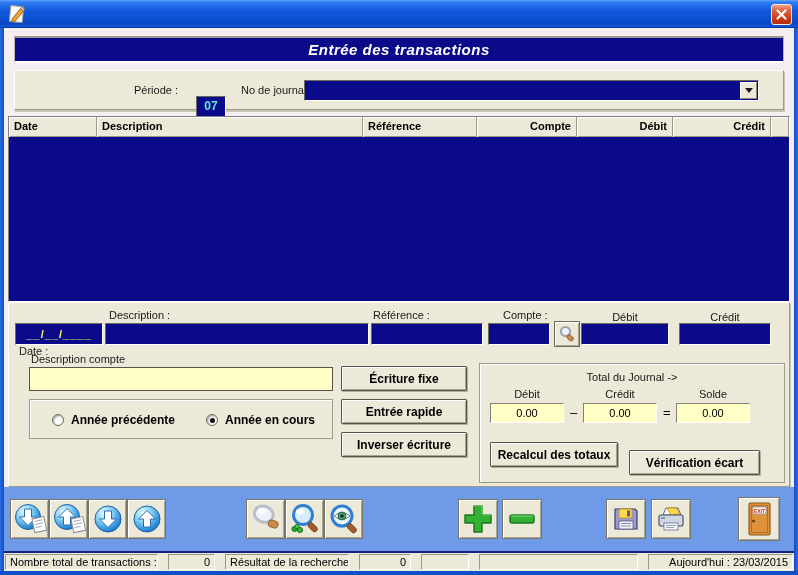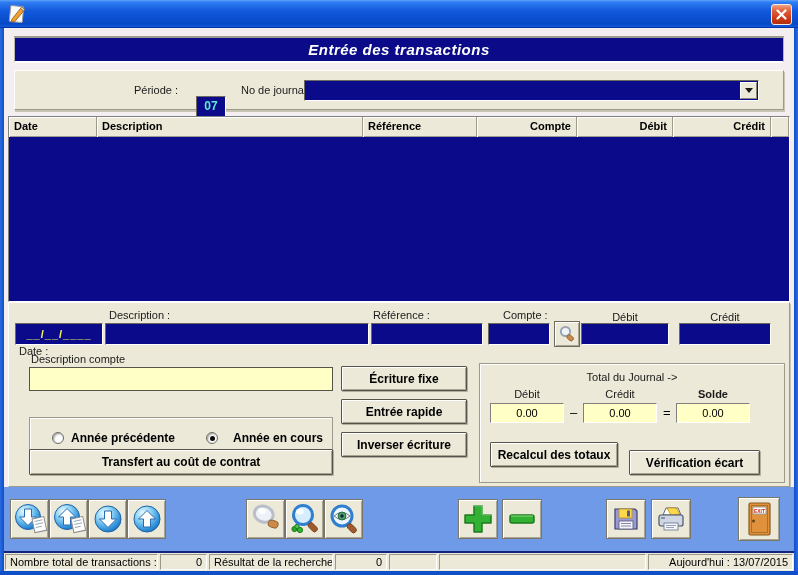--- a/index.html
+++ b/index.html
@@ -79,21 +79,21 @@
   .op { position:absolute; font-size:13px; color:#000; }
 
   
   .toolbar-bg { position:absolute; left:4px; top:487px; width:790px; height:64px; background:#6e9ae8; }
   .sep-line { position:absolute; left:4px; top:551px; width:790px; height:2px; background:#12247e; }
   .tbtn { position:absolute; background:#ece9d8; border:1px solid #7a766a;
     box-shadow:inset 1px 1px 0 #fff, inset -1px -1px 0 #a9a593; display:flex; align-items:center; justify-content:center; cursor:pointer; }
 
   
   .statusbar { position:absolute; left:4px; top:553px; width:790px; height:18px; background:#ece9d8;
-    display:flex; align-items:stretch; padding:1px; gap:2px; }
+    display:flex; align-items:stretch; padding:1px; gap:10px; }
   .seg { border:1px solid; border-color:#9a988a #ffffff #ffffff #9a988a; font-size:11px; color:#000;
     padding:1px 4px 0 4px; white-space:nowrap; overflow:hidden; }
   .seg.num { text-align:right; }
   .seg.right { text-align:right; }
   .seg.grow { flex:1; }
 </style>
 </head>
 <body>
 
 <svg width="0" height="0" style="position:absolute">
@@ -174,42 +174,41 @@
         <circle cx="7.5" cy="6.5" r="4.6" fill="#eef4fb" stroke="#9aa4b2" stroke-width="2"></circle>
         <rect x="9.5" y="9.5" width="7" height="4.4" rx="2" fill="#c98a4b" stroke="#8a5a24" stroke-width="0.8" transform="rotate(38 11 11)"></rect>
       </svg>
     </div>
     <div class="field navy" style="left:572px; top:20px; width:88px;"></div>
     <div class="field navy" style="left:670px; top:20px; width:92px;"></div>
 
     <span class="lbl" style="left:22px; top:50px;">Description compte</span>
     <div class="yellow-input" style="left:20px; top:64px; width:304px; height:24px; font-size:11px; line-height:22px; padding:0 4px;"></div>
 
-    <div class="groupbox" style="left:20px; top:96px; width:304px; height:40px;margin-top:18px;">
+    <div class="groupbox" style="left:20px; top:96px; width:304px; height:40px;">
       <div class="radio-row" style="left:22px; top:13px;">
         <span class="radio"></span>
         <span class="rlbl">Année précédente</span>
       </div>
-      <div class="radio-row" style="left:176px; top:13px;gap:8px;">
+      <div class="radio-row" style="left:176px; top:13px;">
         <span class="radio checked"></span>
         <span class="rlbl">Année en cours</span>
       </div>
     </div>
 
-    <button class="btn3d" style="left:20px; top:146px; width:304px; height:26px;">Transfert au coût de contrat</button>
 
     <button class="btn3d" style="left:332px; top:63px;  width:126px; height:25px;">Écriture fixe</button>
     <button class="btn3d" style="left:332px; top:96px;  width:126px; height:25px;">Entrée rapide</button>
     <button class="btn3d" style="left:332px; top:129px; width:126px; height:25px;">Inverser écriture</button>
 
     <div class="groupbox" style="left:470px; top:60px; width:306px; height:120px;">
       <span class="totals-lbl" style="left:0; top:7px; width:100%; text-align:center;">Total du Journal -&gt;</span>
       <span class="totals-lbl" style="left:10px; top:24px; width:74px; text-align:center;">Débit</span>
       <span class="totals-lbl" style="left:103px; top:24px; width:74px; text-align:center;">Crédit</span>
-      <span class="totals-lbl" style="left:196px; top:24px; width:74px; text-align:center;font-weight:bold;">Solde</span>
+      <span class="totals-lbl" style="left:196px; top:24px; width:74px; text-align:center;">Solde</span>
       <div class="yfield" style="left:10px; top:39px;">0.00</div>
       <span class="op" style="left:90px; top:41px;">–</span>
       <div class="yfield" style="left:103px; top:39px;">0.00</div>
       <span class="op" style="left:183px; top:41px;">=</span>
       <div class="yfield" style="left:196px; top:39px;">0.00</div>
       <button class="btn3d" style="left:10px; top:78px; width:128px; height:25px; font-size:12px;">Recalcul des totaux</button>
       <button class="btn3d" style="left:149px; top:78px; width:131px; height:25px; font-size:12px;margin-top:8px;">Vérification écart</button>
     </div>
   </div>
 
@@ -322,16 +321,16 @@
 
   <div class="sep-line"></div>
 
   <div class="statusbar">
     <div class="seg" style="width:153px;">Nombre total de transactions :</div>
     <div class="seg num" style="width:47px;">0</div>
     <div class="seg" style="width:124px;">Résultat de la recherche :</div>
     <div class="seg num" style="width:52px;">0</div>
     <div class="seg" style="width:48px;"></div>
     <div class="seg grow"></div>
-    <div class="seg right" style="width:145px;">Aujourd'hui : 13/07/2015</div>
+    <div class="seg right" style="width:145px;">Aujourd'hui : 23/03/2015</div>
   </div>
 
 </div>
 
 </body></html>

